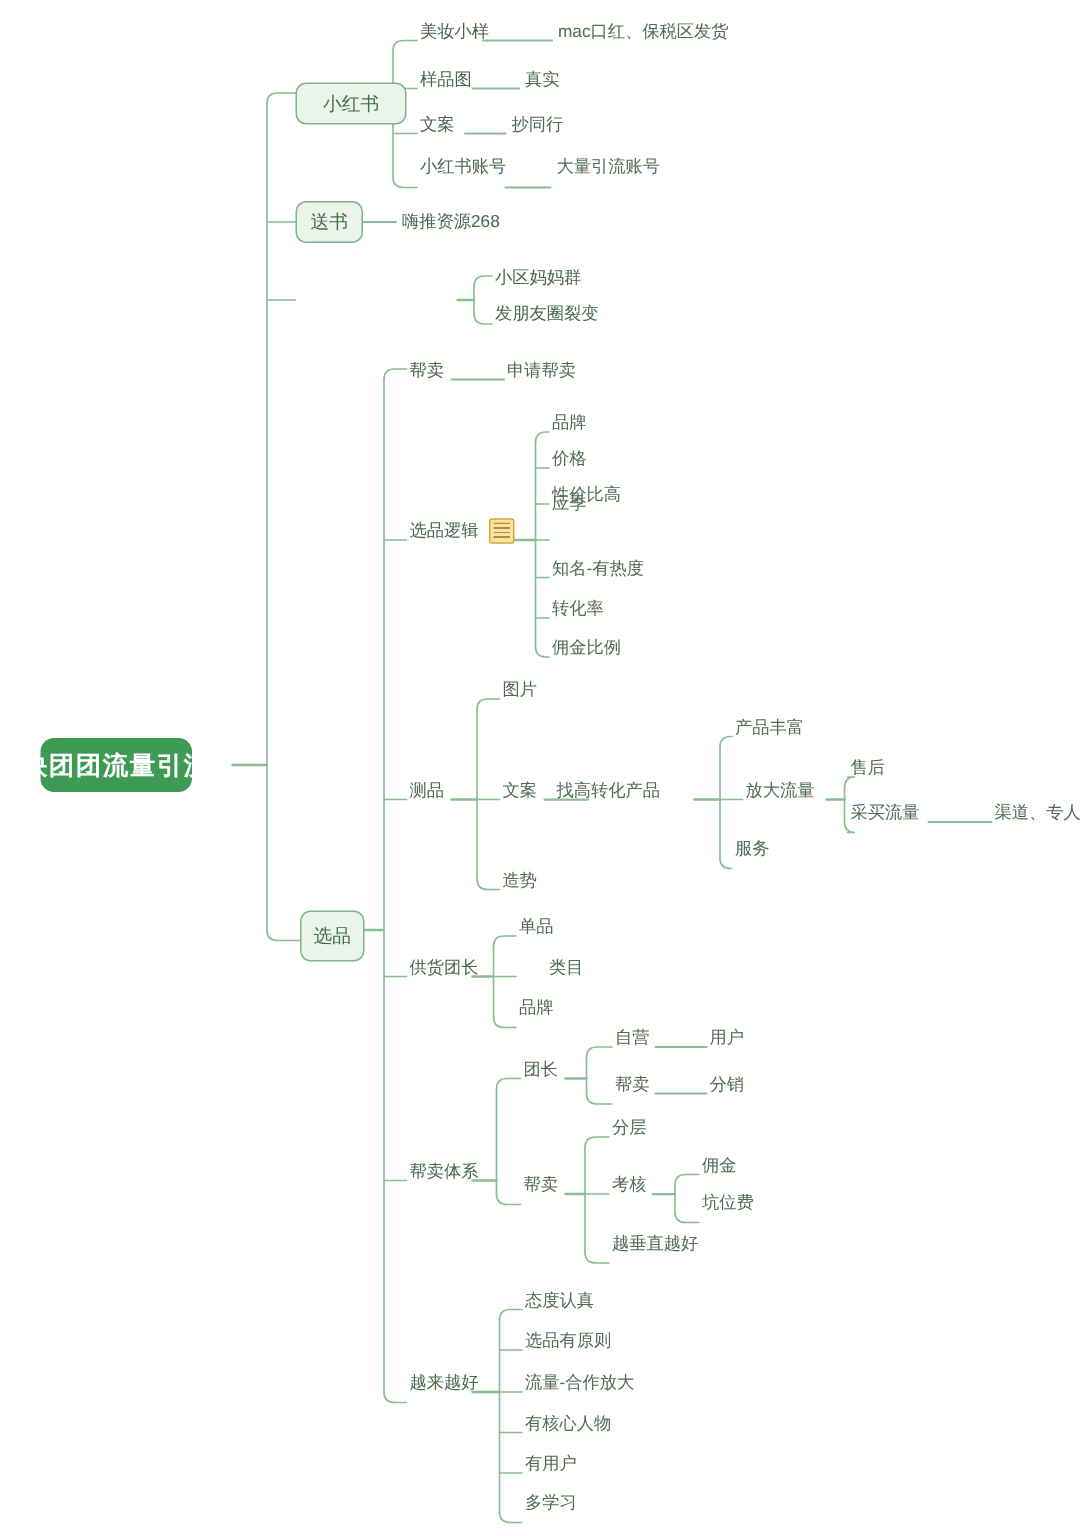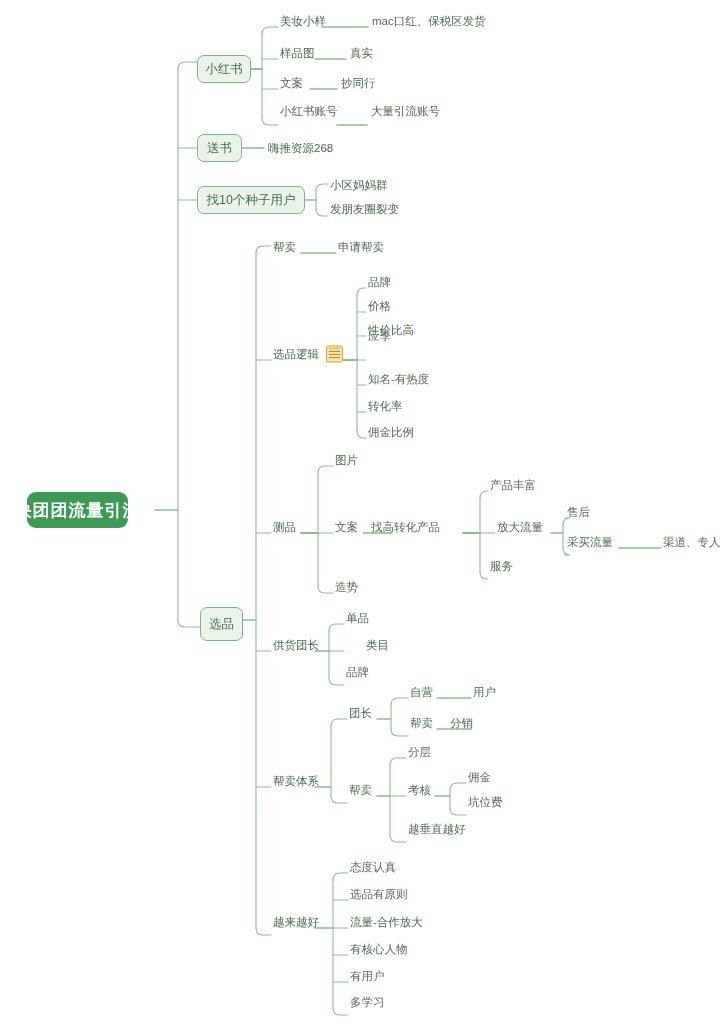--- a/index.html
+++ b/index.html
@@ -155,29 +155,26 @@
       <path d="M333 955 H348"></path>
       <path d="M333 982 H348"></path>
       <path d="M333 1008 q0 7 7 7 H348"></path>
     </g>
   </svg>
 
   <div class="node n-root" style="left:27px;top:492px;width:101px;height:36px;">
     <span>快团团流量引流</span>
   </div>
 
-  <div class="node n-box" style="left:197px;top:55px;width:54px;height:28px;">
+  <div class="node n-box" style="left:197px;top:55px;width:74px;height:28px;">
     <span>小红书</span>
   </div>
   <div class="node n-box" style="left:197px;top:134px;width:45px;height:28px;">
     <span>送书</span>
   </div>
-  <div class="node n-box" style="left:197px;top:186px;width:108px;height:28px;">
-    <span>找10个种子用户</span>
-  </div>
   <div class="node n-box" style="left:200px;top:607px;width:43px;height:34px;">
     <span>选品</span>
   </div>
 
   <div class="node n-text lvl3" style="left:280px;top:21px;transform:translateY(-50%);">
     <span>美妆小样</span>
     </div>
   <div class="node n-text" style="left:372px;top:21px;transform:translateY(-50%);">
     <span>mac口红、保税区发货</span>
     </div>
@@ -299,21 +296,21 @@
     </div>
   <div class="node n-text" style="left:410px;top:692px;transform:translateY(-50%);">
     <span>自营</span>
     </div>
   <div class="node n-text" style="left:473px;top:692px;transform:translateY(-50%);">
     <span>用户</span>
     </div>
   <div class="node n-text" style="left:410px;top:723px;transform:translateY(-50%);">
     <span>帮卖</span>
     </div>
-  <div class="node n-text" style="left:450px;top:723px;transform:translateY(-50%);">
+  <div class="node n-text" style="left:473px;top:723px;transform:translateY(-50%);">
     <span>分销</span>
     </div>
   <div class="node n-text" style="left:349px;top:790px;transform:translateY(-50%);">
     <span>帮卖</span>
     </div>
   <div class="node n-text" style="left:408px;top:752px;transform:translateY(-50%);">
     <span>分层</span>
     </div>
   <div class="node n-text" style="left:408px;top:790px;transform:translateY(-50%);">
     <span>考核</span>

